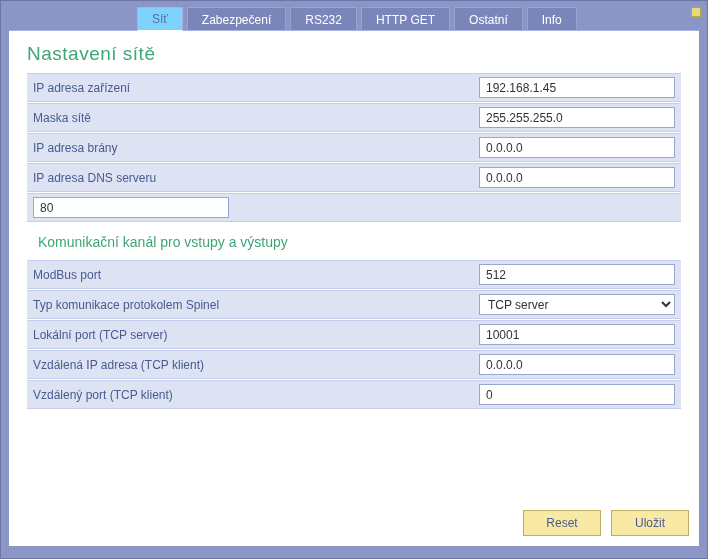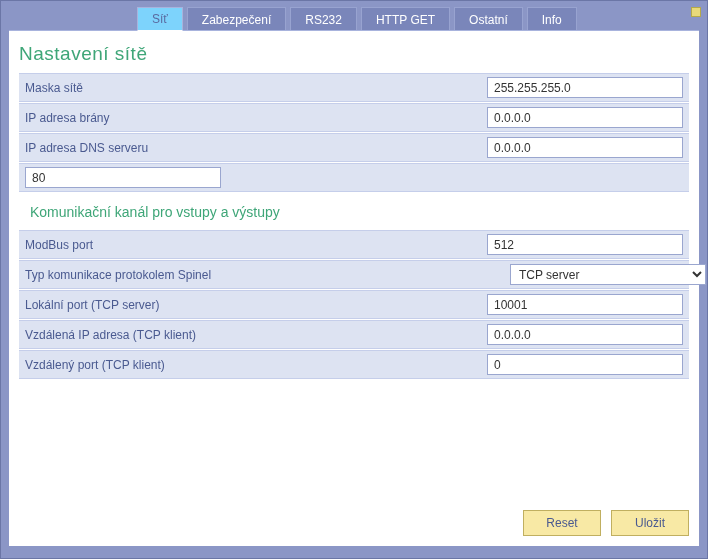--- a/index.html
+++ b/index.html
@@ -50,21 +50,21 @@
     color: #5a6aa0;
     border: 1px solid #a8b3dd;
     border-bottom: 1px solid #fff;
     position: relative;
     z-index: 2;
   }
   .content {
     background: #fff;
     margin: 0 8px 8px 8px;
     height: 516px;
-    padding: 8px 10px;
+    padding: 8px 18px;
     position: relative;
     border-top: 1px solid #a8b3dd;
     margin-top: -1px;
   }
   .section-title {
     color: #3fa678;
     font-size: 19px;
     font-weight: normal;
     letter-spacing: 0.5px;
     margin: 4px 0 8px 0;
@@ -106,21 +106,20 @@
   }
   .row-input select {
     width: 100%;
     height: 21px;
     border: 1px solid #9aa6cf;
     padding: 1px 4px;
     font-family: inherit;
     font-size: 12px;
     color: #333;
     background: #fff;
-    margin-left: 23px;
   }
   .button-bar {
     position: absolute;
     bottom: 10px;
     right: 10px;
     display: flex;
     gap: 10px;
   }
   .btn {
     width: 78px;
@@ -148,20 +147,24 @@
     <div class="tab">RS232</div>
     <div class="tab">HTTP GET</div>
     <div class="tab">Ostatní</div>
     <div class="tab">Info</div>
   </div>
 
   <div class="content">
 
     <div class="section-title">Nastavení sítě</div>
 
+    <div class="row">
+      <div class="row-label">IP adresa zařízení</div>
+      <div class="row-input"><input type="text" value="192.168.1.45" style=""></div>
+    </div>
 
     <div class="row">
       <div class="row-label">Maska sítě</div>
       <div class="row-input"><input type="text" value="255.255.255.0" style=""></div>
     </div>
 
     <div class="row">
       <div class="row-label">IP adresa brány</div>
       <div class="row-input"><input type="text" value="0.0.0.0" style=""></div>
     </div>

